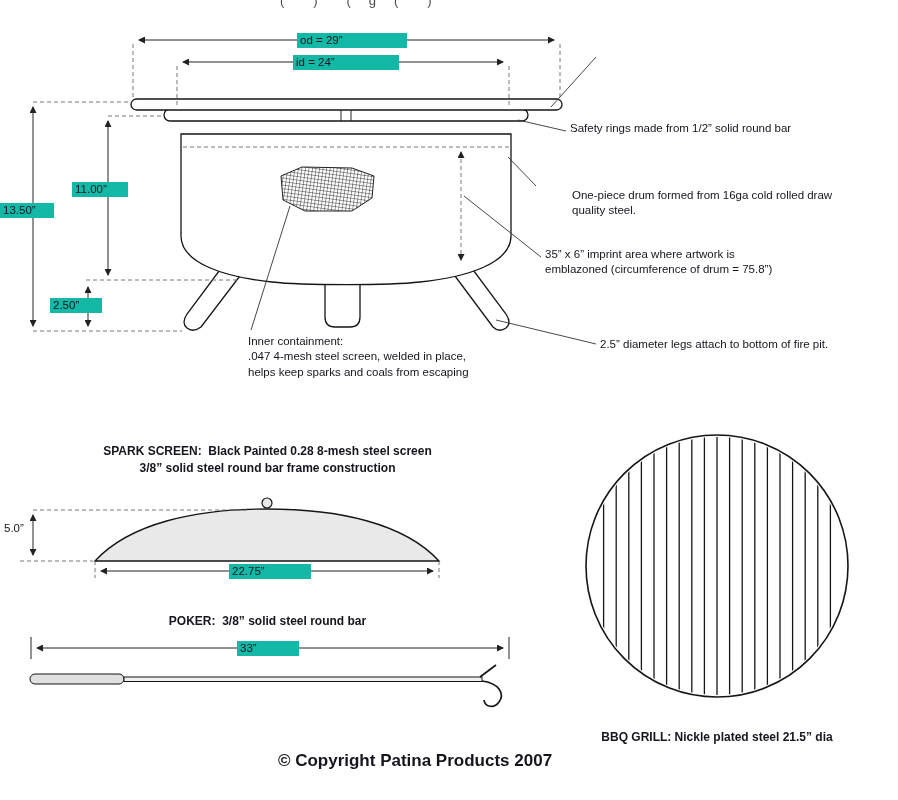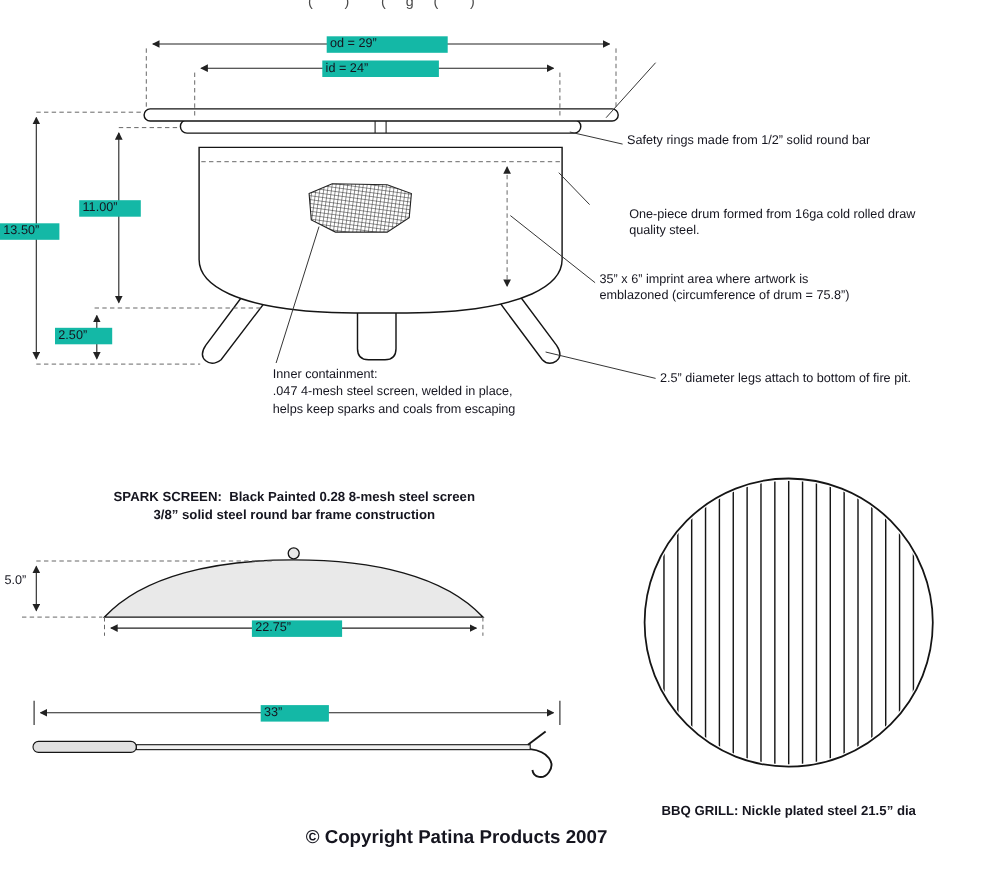--- a/index.html
+++ b/index.html
@@ -165,19 +165,20 @@
     <div>Inner containment:</div>
     <div>.047 4-mesh steel screen, welded in place,</div>
     <div>helps keep sparks and coals from escaping</div>
   </div>
 
   <div class="t b ctr pre" style="left:90px;top:443px;width:355px;">SPARK SCREEN:  Black Painted 0.28 8-mesh steel screen</div>
   <div class="t b ctr pre" style="left:90px;top:460px;width:355px;">3/8” solid steel round bar frame construction</div>
   <div class="t" style="left:4px;top:521px;">5.0”</div>
   <div class="t dimlab" style="left:229px;top:564px;width:76px;">22.75”</div>
 
+  <div class="t b ctr pre" style="left:90px;top:613px;width:355px;">POKER:  3/8” solid steel round bar</div>
   <div class="t dimlab" style="left:237px;top:641px;width:56px;">33”</div>
 
   <div class="t b ctr" style="left:565px;top:729px;width:304px;">BBQ GRILL: Nickle plated steel 21.5” dia</div>
 
   <div class="t b ctr" style="left:260px;top:750px;width:310px;font-size:17px;">© Copyright Patina Products 2007</div>
 
 </div>
 
 </body></html>

